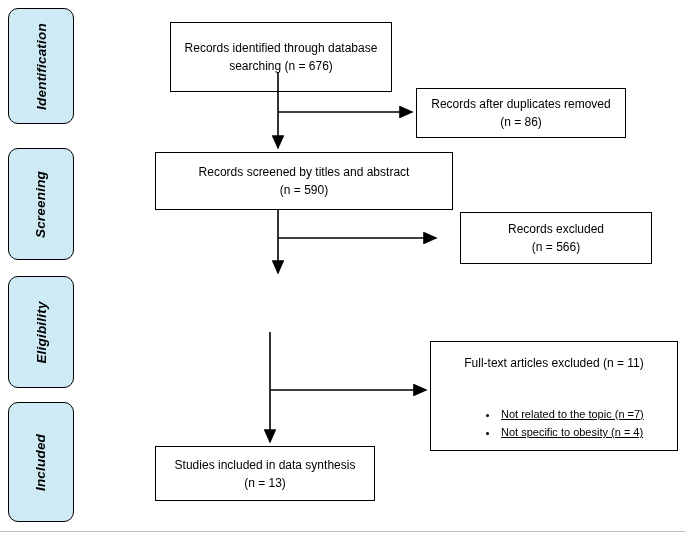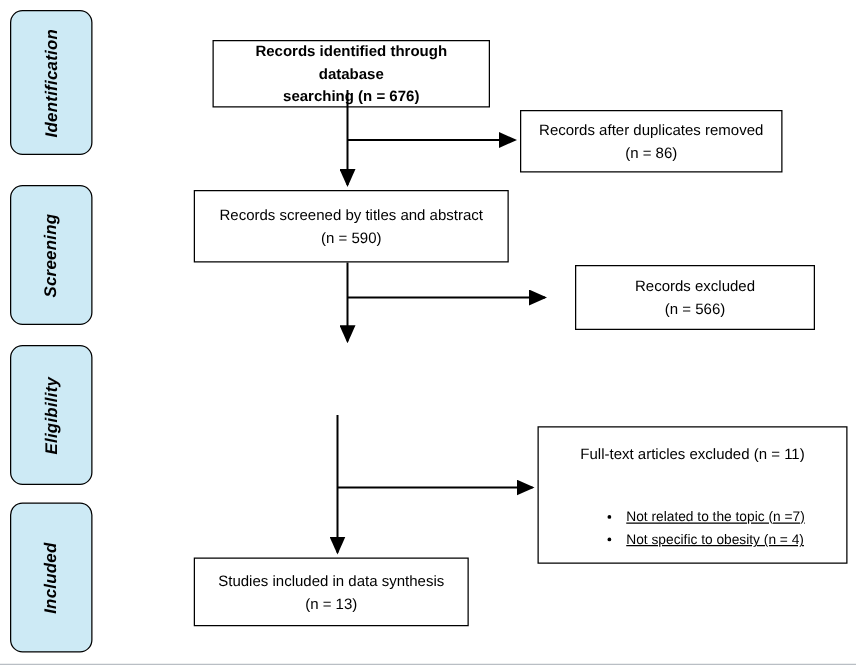--- a/index.html
+++ b/index.html
@@ -102,31 +102,31 @@
   </div>
 
   <div class="stage" style="left:8px; top:276px; width:66px; height:112px;">
     <span class="stage-label">Eligibility</span>
   </div>
 
   <div class="stage" style="left:8px; top:402px; width:66px; height:120px;">
     <span class="stage-label">Included</span>
   </div>
 
-  <div class="fbox" style="left:170px; top:32px; width:222px; height:54px;font-weight:bold;">
+  <div class="fbox" style="left:170px; top:22px; width:222px; height:70px;">
     <span class="line">Records identified through database</span>
     <span class="line">searching (n = 676)</span>
   </div>
 
   <div class="fbox" style="left:416px; top:88px; width:210px; height:50px;">
     <span class="line">Records after duplicates removed</span>
     <span class="line">(n = 86)</span>
   </div>
 
-  <div class="fbox" style="left:155px; top:152px; width:252px; height:58px;">
+  <div class="fbox" style="left:155px; top:152px; width:298px; height:58px;">
     <span class="line">Records screened by titles and abstract</span>
     <span class="line">(n = 590)</span>
   </div>
 
   <div class="fbox" style="left:460px; top:212px; width:192px; height:52px;">
     <span class="line">Records excluded</span>
     <span class="line">(n = 566)</span>
   </div>
 
 

